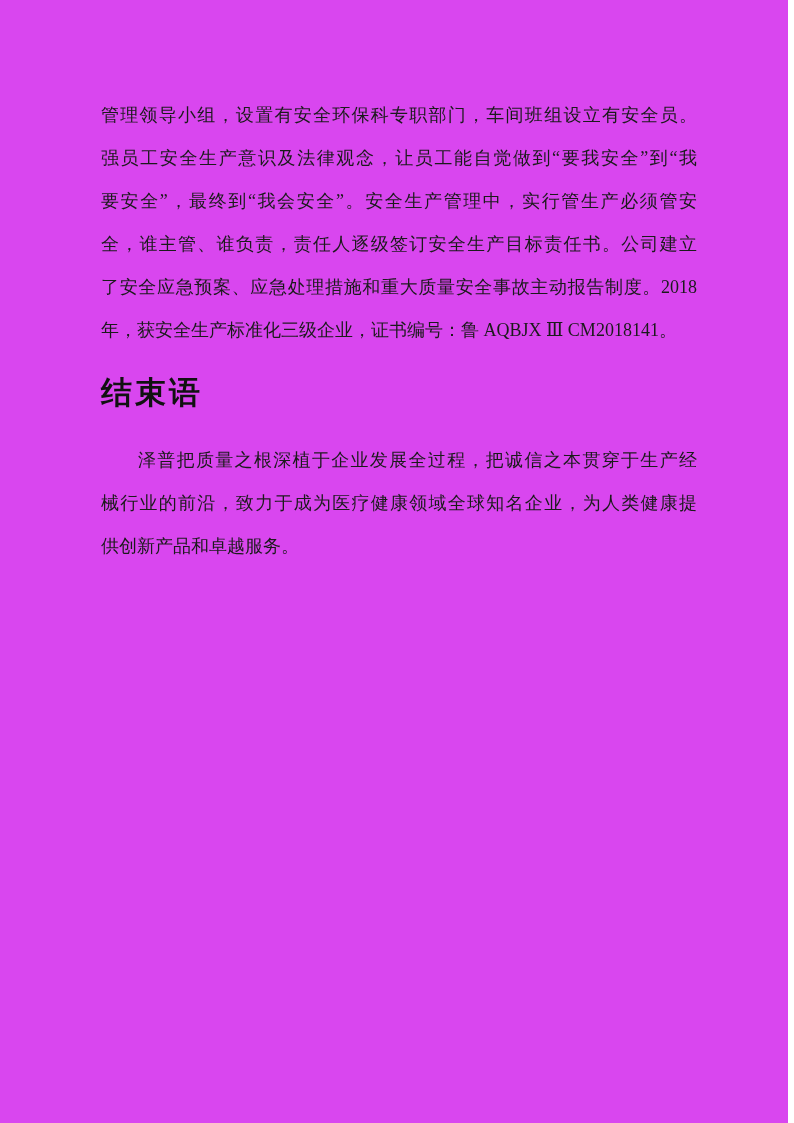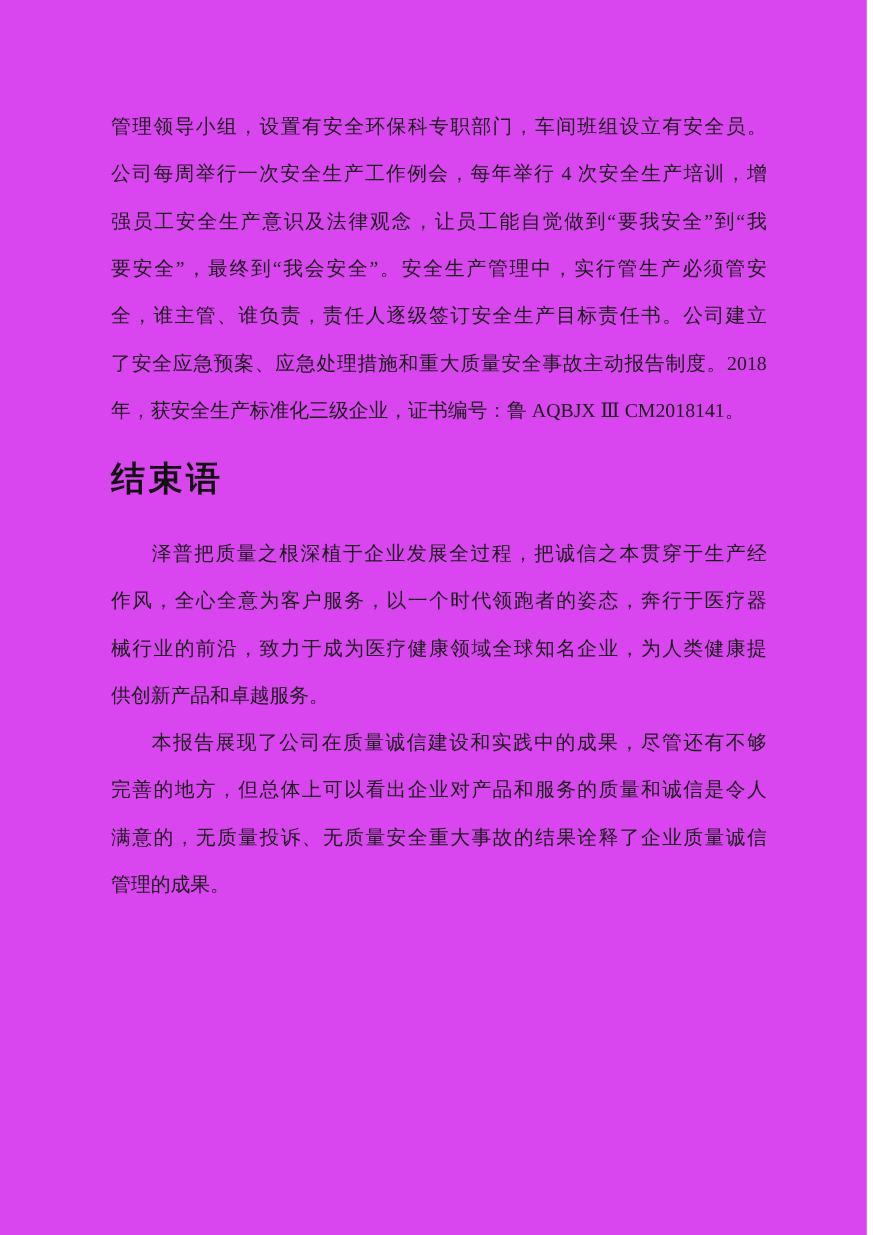--- a/index.html
+++ b/index.html
@@ -52,38 +52,30 @@
   }
 </style>
 </head>
 <body>
 
 <div class="page">
   <div class="content">
 
     <div class="para">
         <div class="doc-line">管理领导小组，设置有安全环保科专职部门，车间班组设立有安全员。</div>
-        <div class="doc-line">公司每周举行一次安全生产工作例会，每年举行 4 次安全生产培训，增</div>
         <div class="doc-line">强员工安全生产意识及法律观念，让员工能自觉做到“要我安全”到“我</div>
         <div class="doc-line">要安全”，最终到“我会安全”。安全生产管理中，实行管生产必须管安</div>
         <div class="doc-line">全，谁主管、谁负责，责任人逐级签订安全生产目标责任书。公司建立</div>
         <div class="doc-line">了安全应急预案、应急处理措施和重大质量安全事故主动报告制度。2018</div>
         <div class="doc-line last">年，获安全生产标准化三级企业，证书编号：鲁 AQBJX Ⅲ CM2018141。</div>
       </div>
 
     <h1 class="heading">结束语</h1>
 
     <div class="para">
         <div class="doc-line indent">泽普把质量之根深植于企业发展全过程，把诚信之本贯穿于生产经</div>
-        <div class="doc-line">作风，全心全意为客户服务，以一个时代领跑者的姿态，奔行于医疗器</div>
         <div class="doc-line">械行业的前沿，致力于成为医疗健康领域全球知名企业，为人类健康提</div>
         <div class="doc-line last">供创新产品和卓越服务。</div>
       </div>
 
-    <div class="para">
-        <div class="doc-line indent">本报告展现了公司在质量诚信建设和实践中的成果，尽管还有不够</div>
-        <div class="doc-line">完善的地方，但总体上可以看出企业对产品和服务的质量和诚信是令人</div>
-        <div class="doc-line">满意的，无质量投诉、无质量安全重大事故的结果诠释了企业质量诚信</div>
-        <div class="doc-line last">管理的成果。</div>
-      </div>
 
   </div>
 </div>
 
 </body></html>

